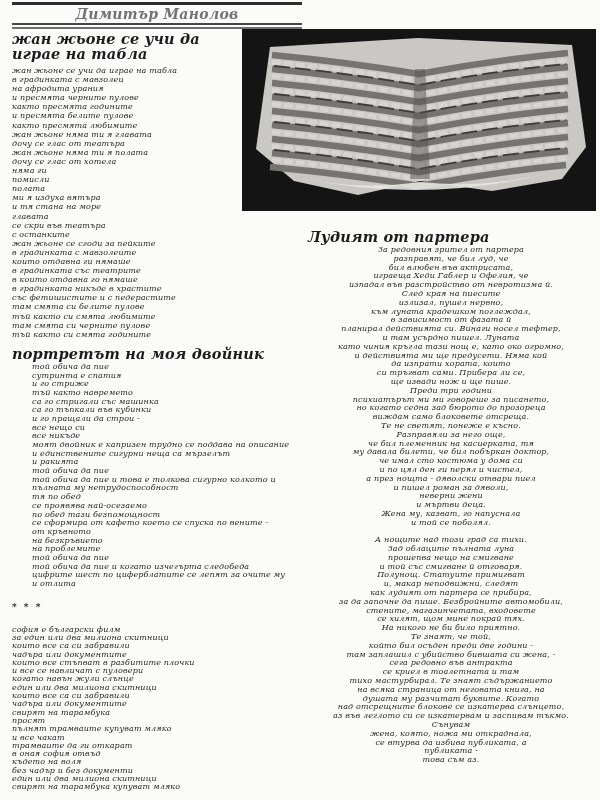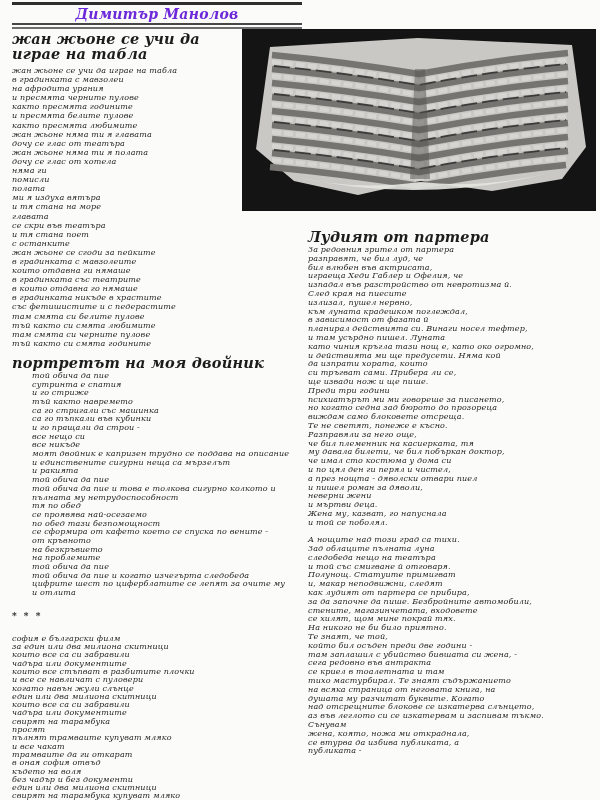--- a/index.html
+++ b/index.html
@@ -6,21 +6,21 @@
   body{
     width:600px;height:800px;overflow:hidden;background:#fbfbfa;
     font-family:"DejaVu Serif","Liberation Serif",serif;
     color:#1f1f1f;position:relative;
   }
   .page{position:absolute;inset:0;}
   
   .rule-top{position:absolute;left:12px;top:2px;width:290px;height:3px;background:#2e2e2e;}
   .author{
     position:absolute;left:12px;top:6px;width:290px;text-align:center;
-    font-size:14px;font-weight:bold;font-style:italic;letter-spacing:.3px;color:#6d28d9;
+    font-size:14px;font-weight:bold;font-style:italic;letter-spacing:.3px;color:#737373;
   }
   .rule-double{position:absolute;left:12px;top:23px;width:290px;}
   .rule-double .r1{height:2px;background:#474747;margin-bottom:2px;}
   .rule-double .r2{height:2px;background:#6e6e6e;}
   
   .photo{position:absolute;left:242px;top:29px;width:354px;height:182px;margin:0;}
   .photo svg{display:block;width:100%;height:100%;}
   
   .col{position:absolute;}
   .col-left{left:12px;top:31px;width:290px;}
@@ -31,21 +31,21 @@
   }
   h1.poem-title{width:215px;margin-bottom:5px;}
   h2.poem-title{margin-bottom:2px;}
   .col-left h2.poem-title{margin-top:7px;}
   .stars{margin-top:13px;margin-bottom:14px;font-size:9px;font-weight:bold;font-style:italic;letter-spacing:2px;}
   .poem{font-style:italic;font-size:8px;letter-spacing:.15px;color:#242424;}
   .poem .line{white-space:nowrap;}
   .lh91 .line{line-height:9.1px;height:9.1px;}
   .lh87 .line{line-height:8.7px;height:8.7px;margin-left:20px;}
   .lh83 .line{line-height:8.3px;height:8.3px;}
-  .lh88 .line{line-height:8.8px;height:8.8px;}
+  .lh88 .line{line-height:8.8px;height:8.8px;text-align:center;}
 </style>
 </head>
 <body>
 
 <div class="page">
 
   <div class="rule-top"></div>
   <div class="author">Димитър Манолов</div>
   <div class="rule-double">
     <div class="r1"></div>
@@ -105,21 +105,20 @@
         <div class="line">дочу се глас от театъра</div>
         <div class="line">жан жьоне няма ти я полата</div>
         <div class="line">дочу се глас от хотела</div>
         <div class="line">няма ги</div>
         <div class="line">помисли</div>
         <div class="line">полата</div>
         <div class="line">ми я издуха вятъра</div>
         <div class="line">и тя стана на море</div>
         <div class="line">главата</div>
         <div class="line">се скри във театъра</div>
-        <div class="line">и тя стана поет</div>
         <div class="line">с останките</div>
         <div class="line">жан жьоне се сгоди за пейките</div>
         <div class="line">в градинката с мавзолеите</div>
         <div class="line">които отдавна ги нямаше</div>
         <div class="line">в градинката със театрите</div>
         <div class="line">в които отдавна го нямаше</div>
         <div class="line">в градинката никъде в храстите</div>
         <div class="line">със фетишистите и с педерастите</div>
         <div class="line">там смята си белите пулове</div>
         <div class="line">тъй както си смята любимите</div>
@@ -213,21 +212,21 @@
         <div class="line">и по цял ден ги перял и чистел,</div>
         <div class="line">а през нощта - дяволски отвари пиел</div>
         <div class="line">и пишел роман за дяволи,</div>
         <div class="line">неверни жени</div>
         <div class="line">и мъртви деца.</div>
         <div class="line">Жена му, казват, го напуснала</div>
         <div class="line">и той се поболял.</div>
         <div class="line">&nbsp;</div>
         <div class="line">А нощите над този град са тихи.</div>
         <div class="line">Зад облаците пълната луна</div>
-        <div class="line">следобеда нещо на театъра</div>
+        <div class="line">прошепва нещо на смигване</div>
         <div class="line">и той със смигване й отговаря.</div>
         <div class="line">Полунощ. Статуите примигват</div>
         <div class="line">и, макар неподвижни, следят</div>
         <div class="line">как лудият от партера се прибира,</div>
         <div class="line">за да започне да пише. Безбройните автомобили,</div>
         <div class="line">стените, магазинчетата, входовете</div>
         <div class="line">се хилят, щом мине покрай тях.</div>
         <div class="line">На никого не би било приятно.</div>
         <div class="line">Те знаят, че той,</div>
         <div class="line">който бил осъден преди две години -</div>
@@ -236,16 +235,17 @@
         <div class="line">се криел в тоалетната и там</div>
         <div class="line">тихо мастурбирал. Те знаят съдържанието</div>
         <div class="line">на всяка страница от неговата книга, на</div>
         <div class="line">душата му разчитат буквите. Когато</div>
         <div class="line">над отсрещните блокове се изкатерва слънцето,</div>
         <div class="line">аз във леглото си се изкатервам и заспивам тъкмо.</div>
         <div class="line">Сънувам</div>
         <div class="line">жена, която, ножа ми откраднала,</div>
         <div class="line">се втурва да избива публиката, а</div>
         <div class="line">публиката -</div>
+        <div class="line">това съм аз.</div>
       </div>
   </div>
 
 </div>
 
 </body></html>

